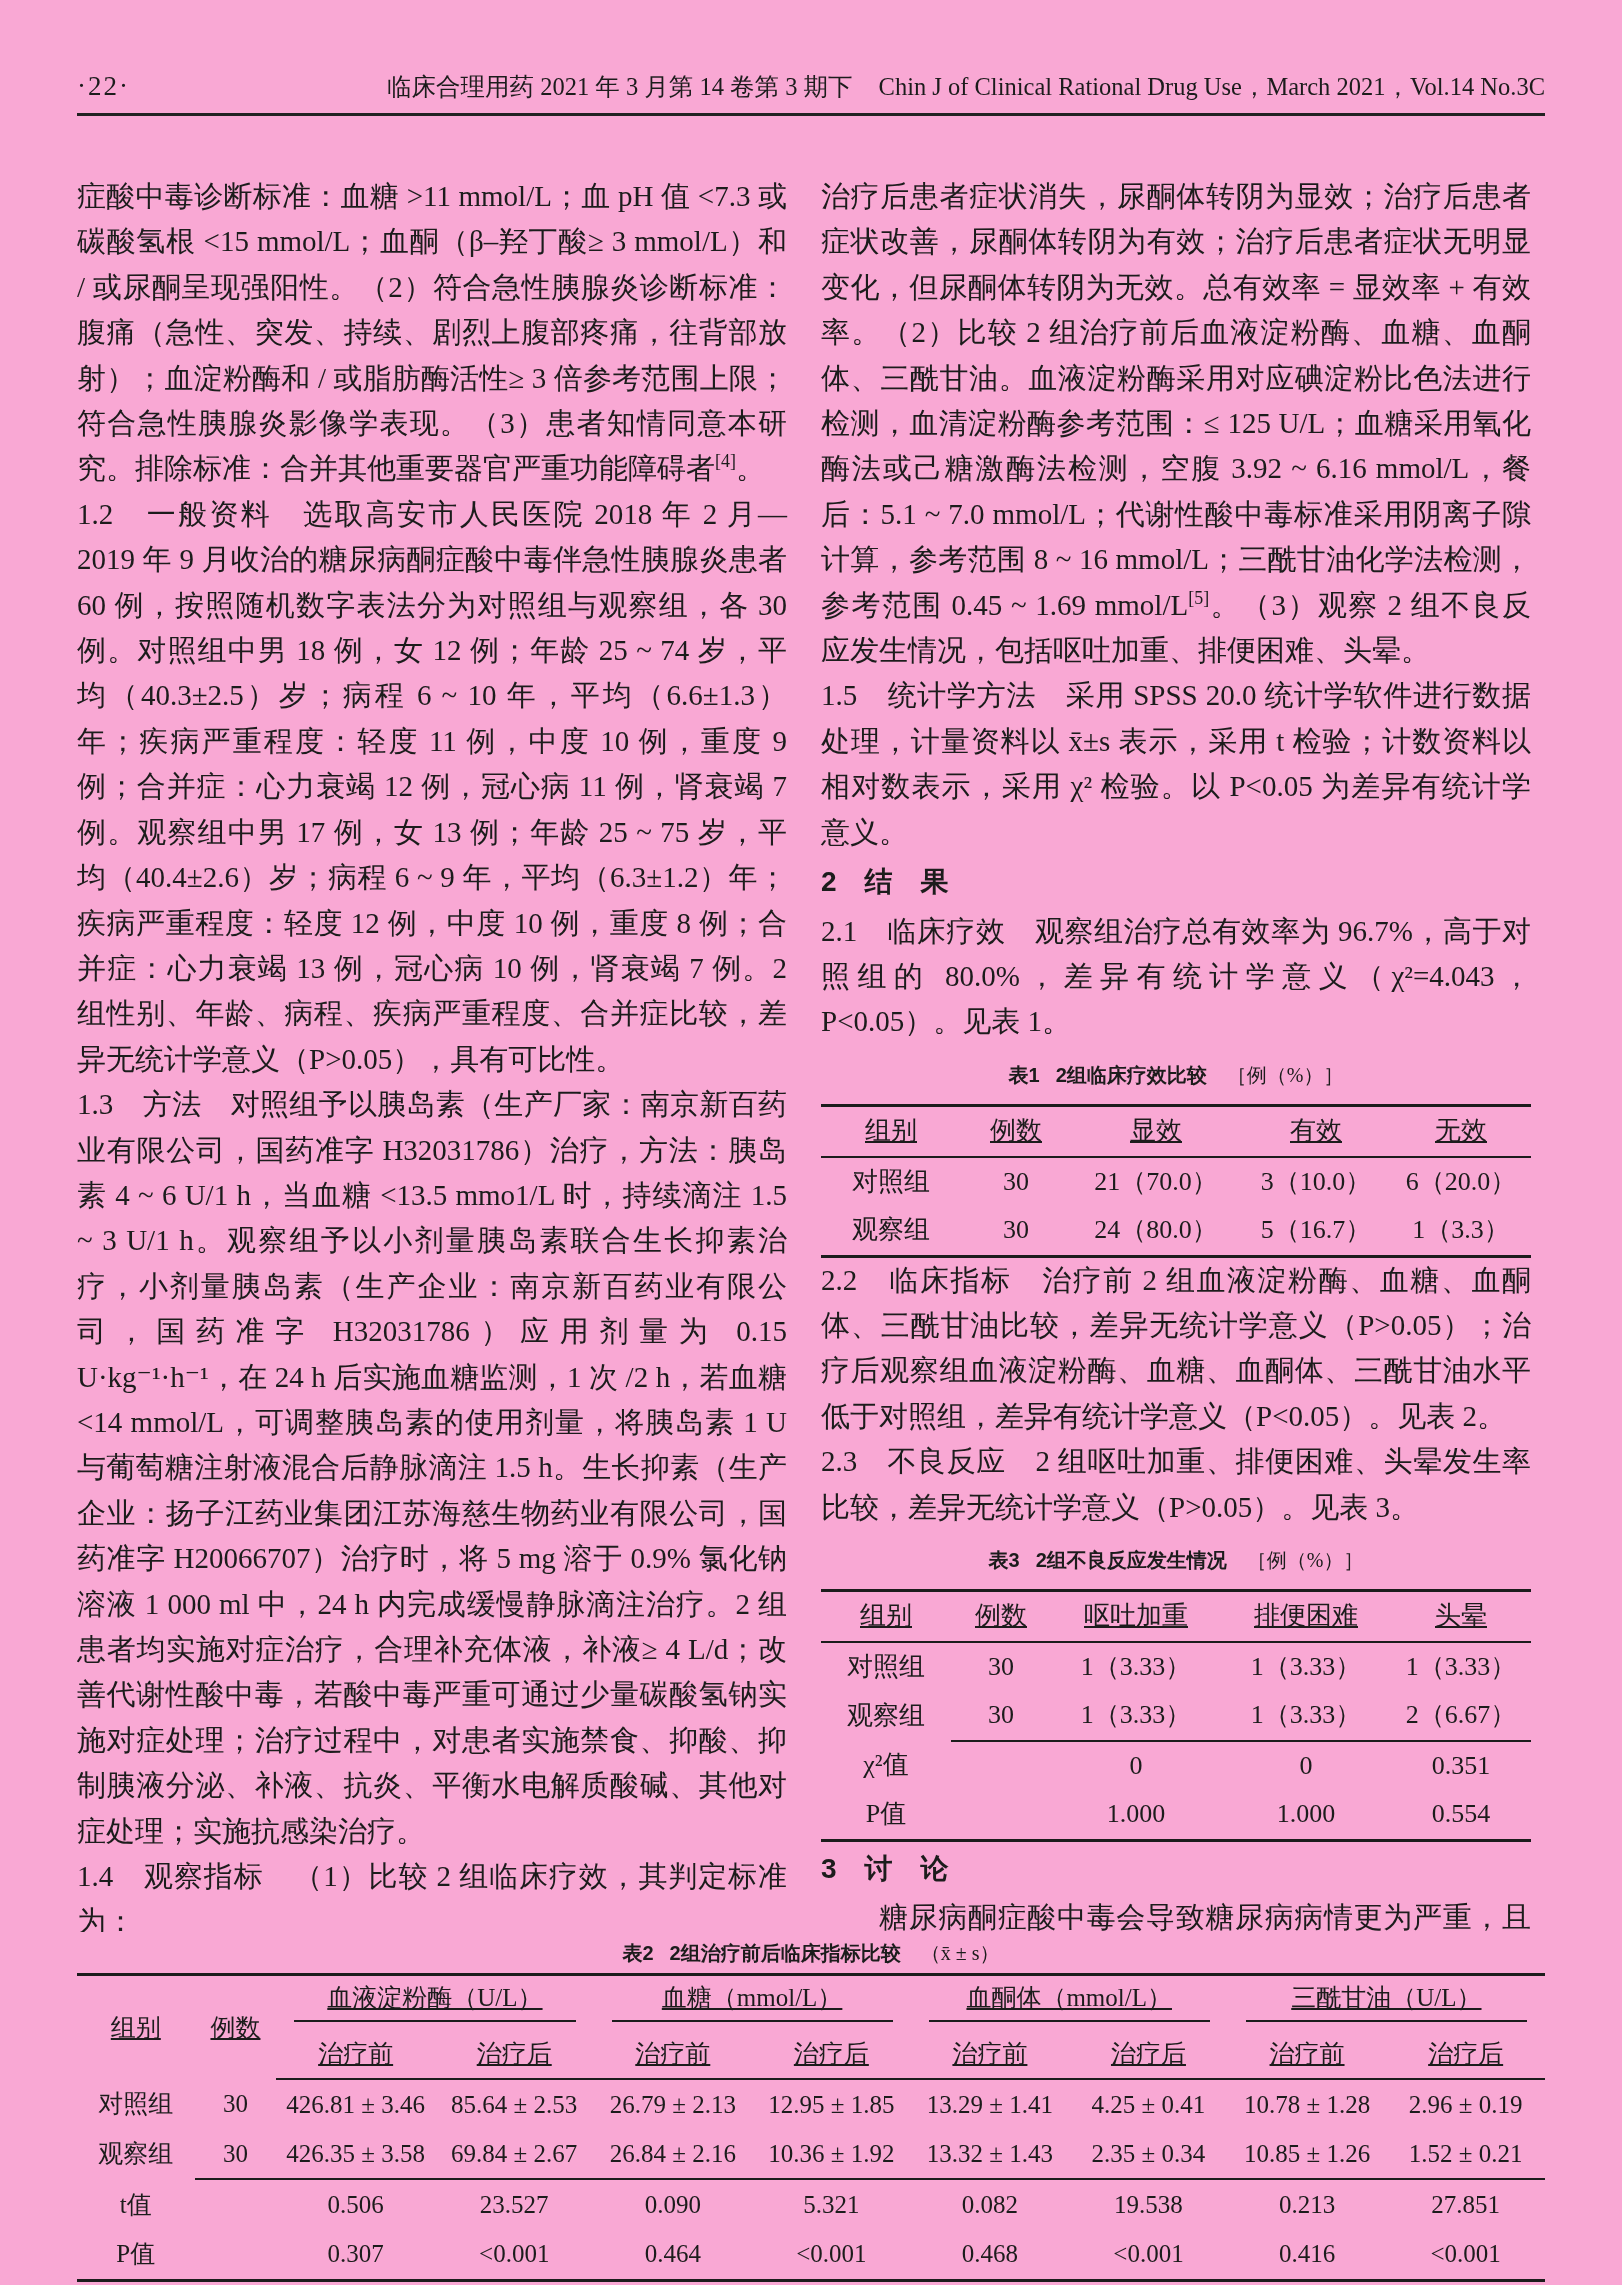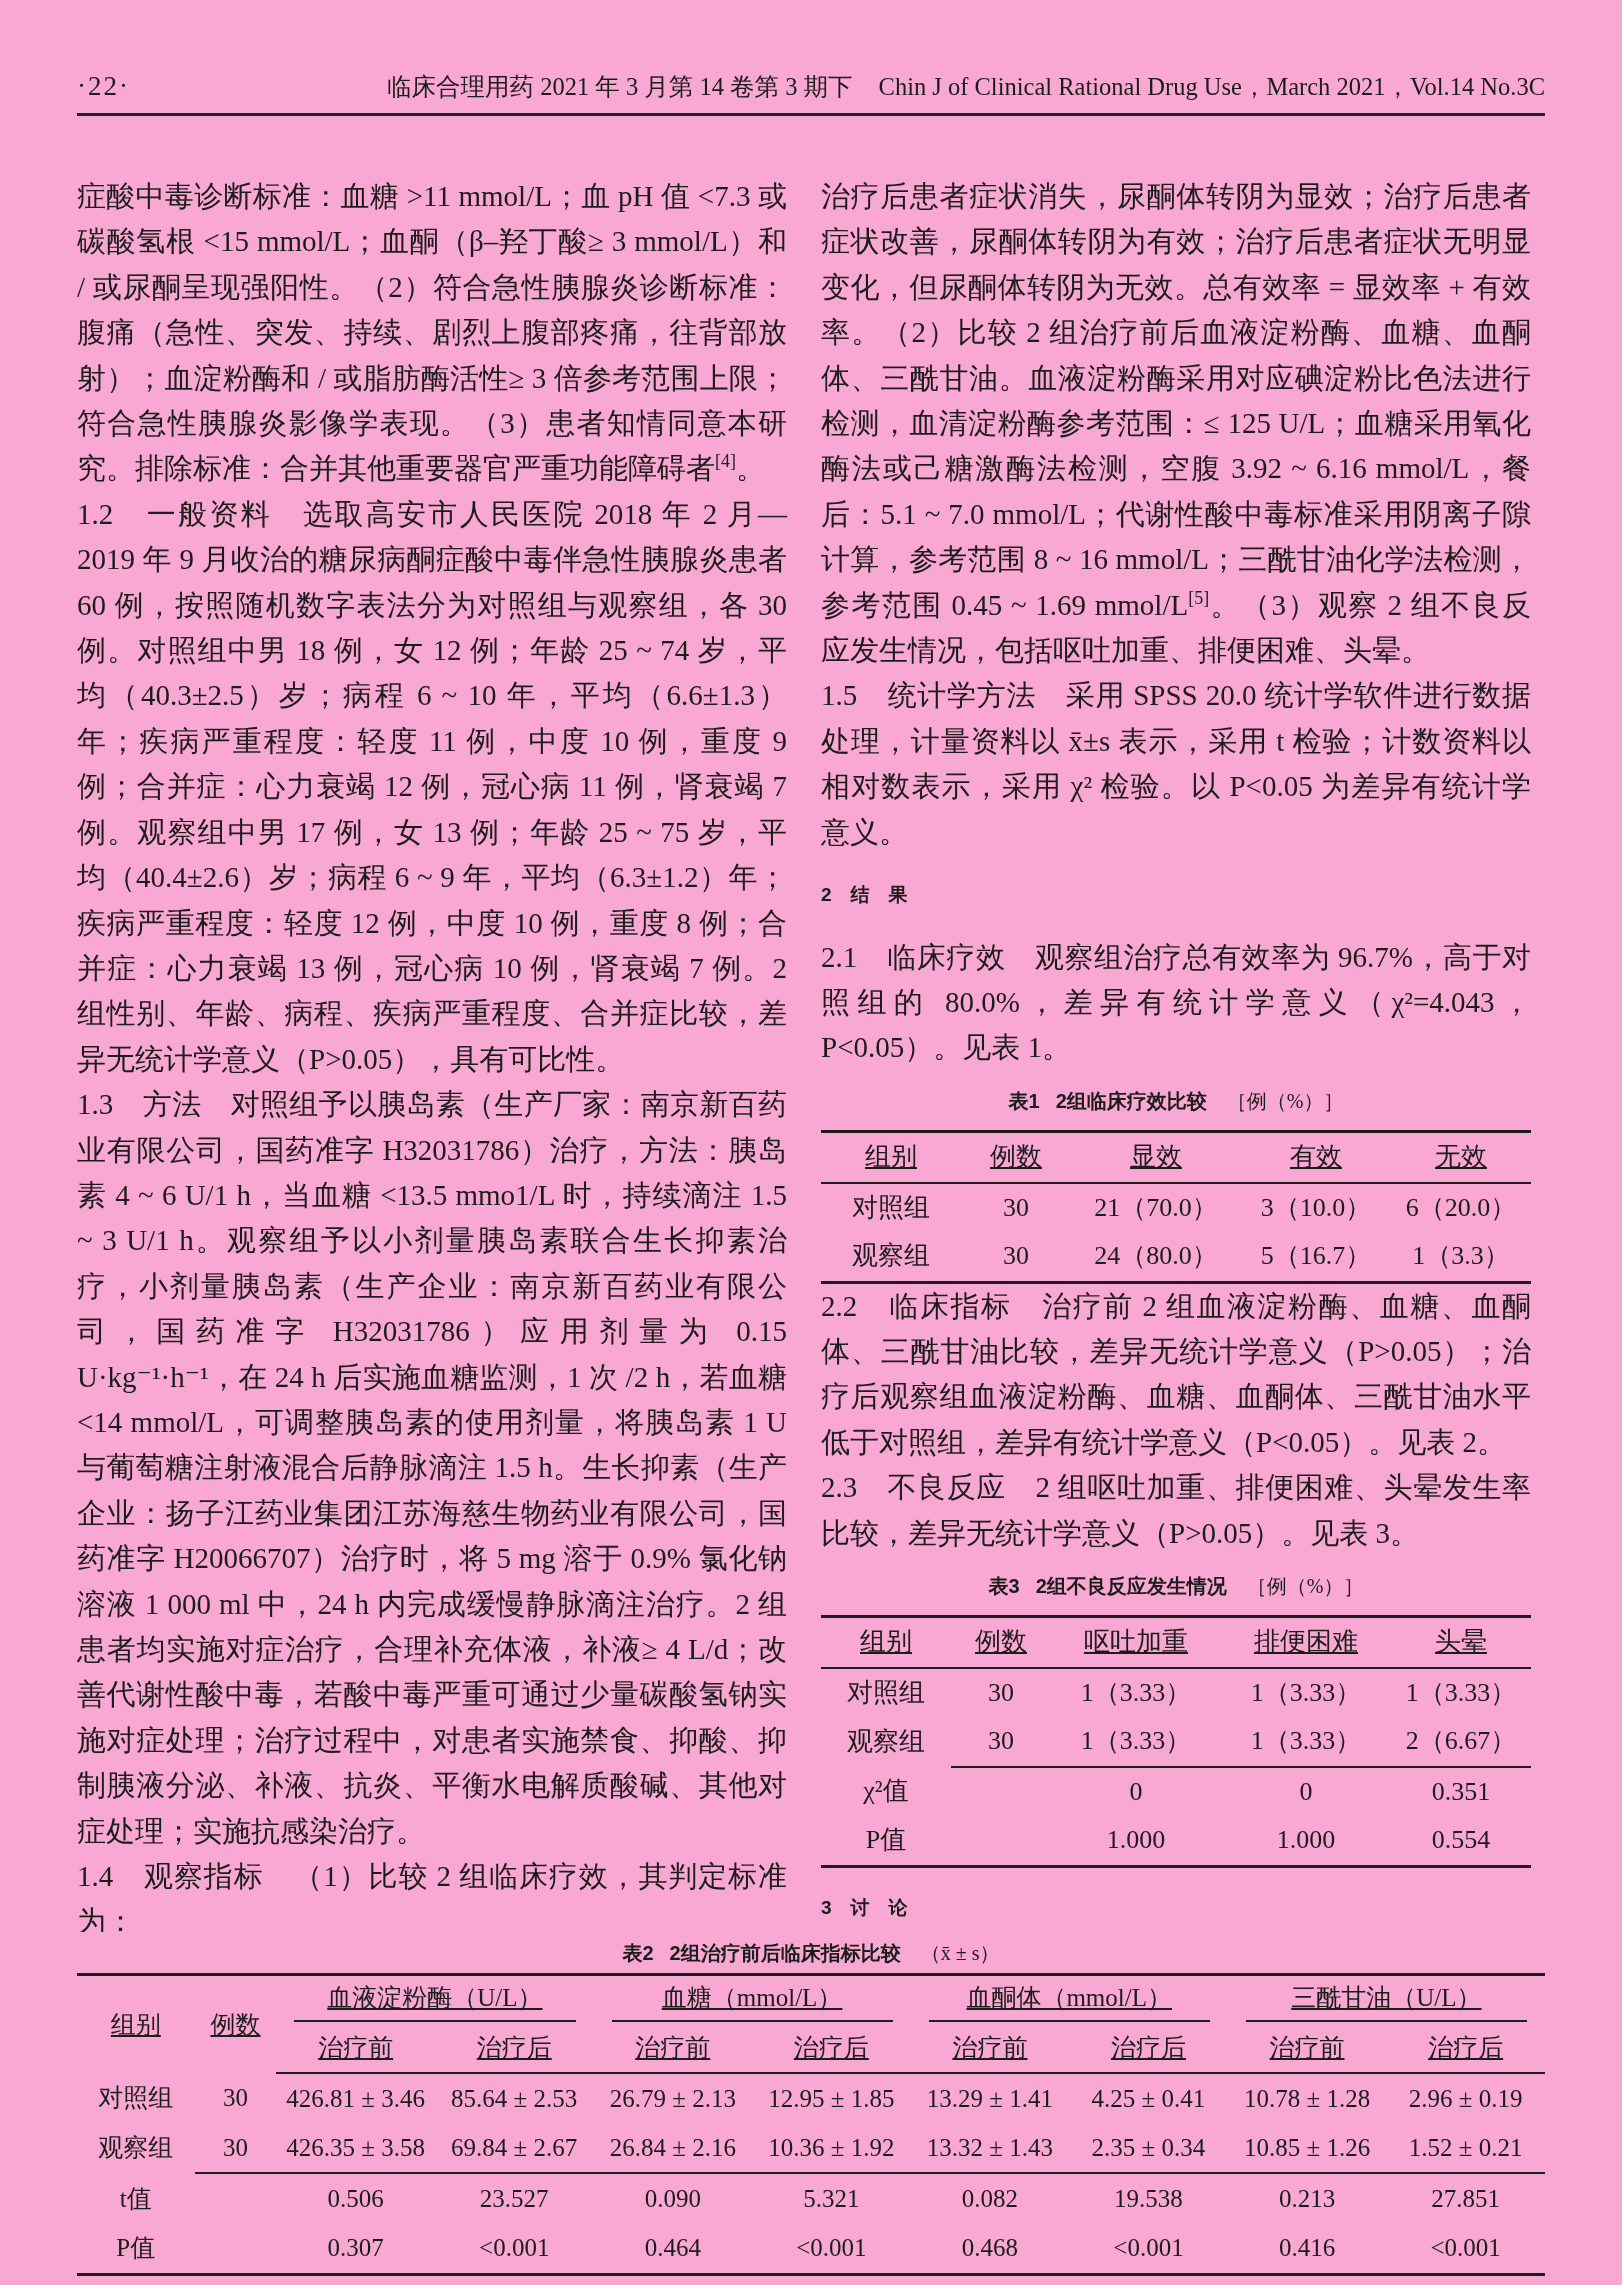--- a/index.html
+++ b/index.html
@@ -16,42 +16,42 @@
   }
   .header{display:flex;align-items:baseline;font-size:24.5px;}
   .page-num{width:110px;font-size:27px;letter-spacing:2px;}
   .head-title{flex:1;text-align:right;white-space:nowrap;}
   .head-title .cn{margin-right:26px;}
   .header-rule{border-bottom:3px solid #222;margin-top:10px;}
   .columns{display:flex;gap:34px;margin-top:58px;height:1758px;overflow:hidden;}
   .col{width:710px;font-size:29px;line-height:45.4px;text-align:justify;overflow-wrap:break-word;}
   .col p{margin:0;}
   .sup{vertical-align:super;font-size:0.62em;line-height:0;}
-  .sec-head{font-weight:bold;font-size:19px;font-family:"Liberation Sans","DejaVu Sans",sans-serif;margin:17px 0;}
+  .sec-head{font-weight:bold;font-size:28px;font-family:"Liberation Sans","DejaVu Sans",sans-serif;margin:4px 0;}
   .indent{text-indent:2em;}
 
   .tbl-title{text-align:center;font-size:20px;margin:8px 0 6px;white-space:nowrap;}
   .tbl-title .tl{font-weight:bold;font-family:"Liberation Sans","DejaVu Sans",sans-serif;margin-right:16px;}
   .tbl-title .tt{font-weight:bold;font-family:"Liberation Sans","DejaVu Sans",sans-serif;}
   .tbl-title .tu{margin-left:20px;}
 
   .jtable{width:100%;border-collapse:collapse;text-align:center;font-size:26px;line-height:1.25;
           border-top:3px solid #1c1c1c;border-bottom:3px solid #1c1c1c;}
   .jtable th{font-weight:normal;padding:8px 2px;border-bottom:2px solid #1c1c1c;text-decoration:underline;}
   .jtable td{padding:8px 2px;}
   .jtable tr.partial td{border-top:2px solid #1c1c1c;}
   .jtable tr.partial td:first-child{border-top:none;}
 
   .table2-block{margin-top:6px;}
   .t2{font-size:25px;}
   .t2 thead tr.grp th{border-bottom:none;}
   .t2 th.group{position:relative;padding:6px 2px 9px;}
   .t2 th.group::after{content:"";position:absolute;left:18px;right:18px;bottom:0;border-bottom:2px solid #1c1c1c;}
   .t2 th.rsp{border-bottom:2px solid #1c1c1c;vertical-align:middle;}
-  .t2 thead tr.sub th{border-bottom:2px solid #1c1c1c;padding:10px 2px 8px;}
+  .t2 thead tr.sub th{border-bottom:2px solid #1c1c1c;padding:16px 2px 8px;}
   .t2 td{padding:9px 2px;}
 </style>
 </head>
 <body>
 
 <div class="page">
 
   <div class="header">
     <span class="page-num">·22·</span>
     <span class="head-title">

